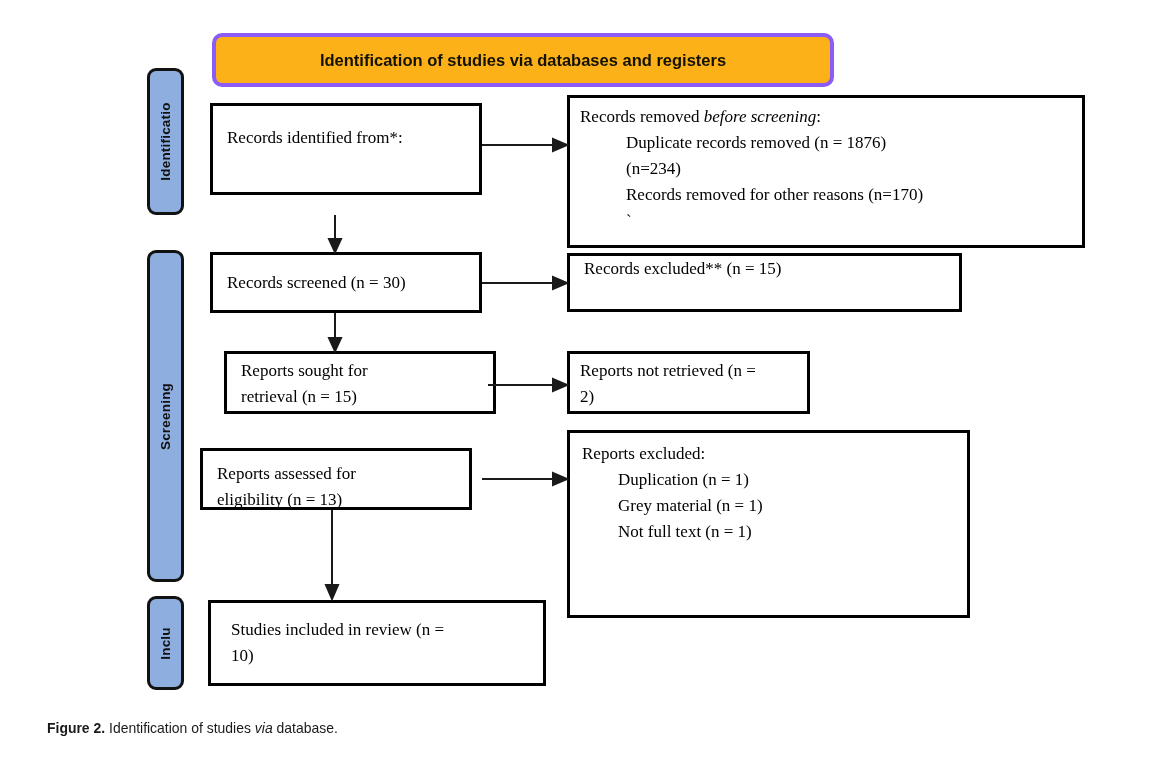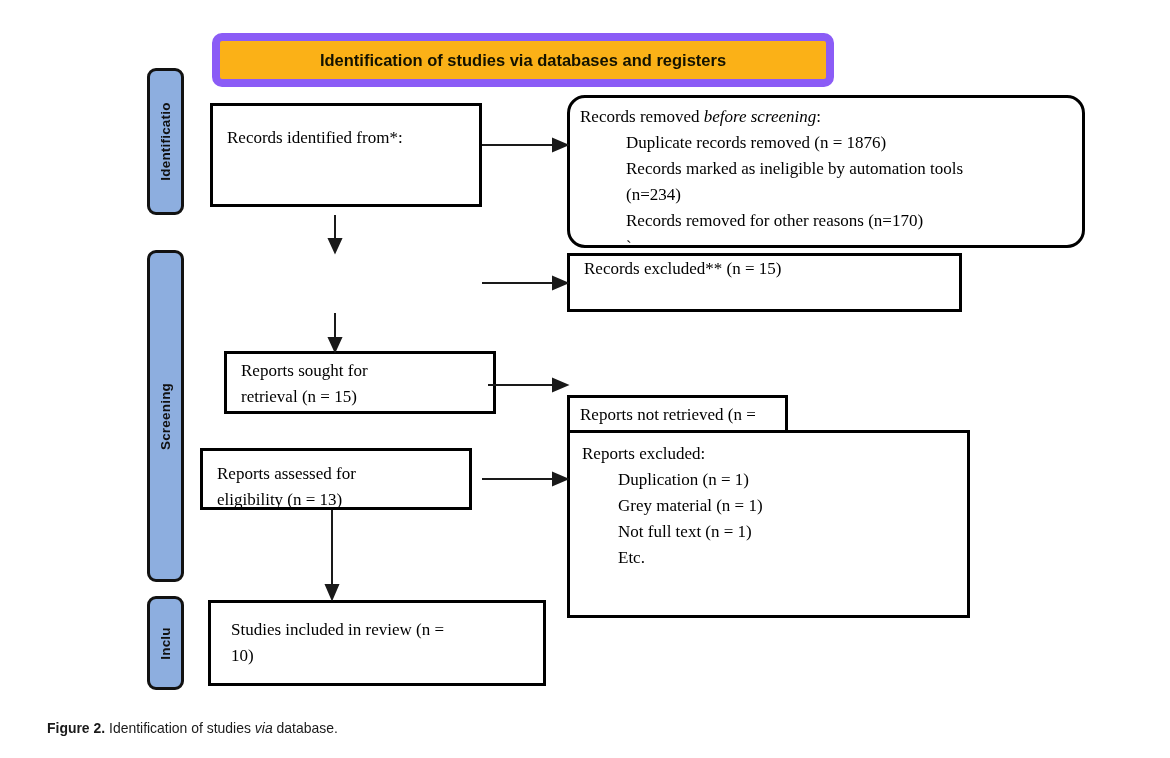--- a/index.html
+++ b/index.html
@@ -11,21 +11,21 @@
     font-family: "Liberation Serif", serif;
     color: #000000;
     overflow: hidden;
   }
   .abs { position: absolute; box-sizing: border-box; }
 
   
   .banner {
     left: 212px; top: 33px; width: 622px; height: 54px;
     background: #FBB117;
-    border: 8px solid #8b5cf6;
+    border: 4px solid #8b5cf6;
     border-radius: 10px;
     display: flex; align-items: center; justify-content: center;
     font-family: "Liberation Sans", sans-serif;
     font-weight: bold; font-size: 16.5px; color: #131200;
     text-align: center;
   }
 
   
   .stage {
     left: 147px; width: 37px;
@@ -49,30 +49,30 @@
   
   .fbox {
     background: #ffffff;
     border: 3px solid #000000;
     font-size: 17px;
     line-height: 26px;
     overflow: hidden;
   }
   .fbox .pad { padding: 0 8px 0 14px; }
   .indent { padding-left: 46px; }
-  .box-a { left: 210px; top: 103px; width: 272px; height: 104px; }
+  .box-a { left: 210px; top: 103px; width: 272px; height: 92px; }
   .box-a .pad { padding-top: 19px; }
-  .box-b { left: 567px; top: 95px;  width: 518px; height: 153px; border-radius: 18px; }
+  .box-b { left: 567px; top: 95px;  width: 518px; height: 153px; }
   .box-b .pad { padding-top: 6px; padding-left: 10px; }
   .box-c { left: 210px; top: 252px; width: 272px; height: 61px; display: flex; align-items: center; }
   .box-d { left: 567px; top: 253px; width: 395px; height: 59px; display: flex; }
   .box-d .pad, .box-c .pad { padding-top: 0; }
   .box-e { left: 224px; top: 351px; width: 272px; height: 63px; }
   .box-e .pad { padding-top: 4px; }
-  .box-f { left: 567px; top: 351px; width: 221px; height: 63px; margin-top: 44px; }
+  .box-f { left: 567px; top: 351px; width: 243px; height: 63px; }
   .box-f .pad { padding-top: 4px; padding-left: 10px; }
   .box-g { left: 200px; top: 448px; width: 272px; height: 62px; }
   .box-g .pad { padding-top: 10px; }
   .box-h { left: 567px; top: 430px; width: 403px; height: 188px; }
   .box-h .pad { padding-top: 8px; padding-left: 12px; }
   .box-h .indent { padding-left: 36px; }
   .box-i { left: 208px; top: 600px; width: 338px; height: 86px; }
   .box-i .pad { padding-top: 14px; padding-left: 20px; }
 
   .italic { font-style: italic; }
@@ -113,27 +113,29 @@
   <div class="abs fbox box-a">
     <div class="pad">
       <div>Records identified from*:</div>
     </div>
   </div>
 
   <div class="abs fbox box-b">
     <div class="pad">
       <div><span>Records removed </span><span class="italic">before screening</span><span>:</span></div>
       <div class="indent">Duplicate records removed (n = 1876)</div>
-      <div class="indent">Records marked as ineligible by automation tools</div>
       <div class="indent">(n=234)</div>
       <div class="indent">Records removed for other reasons (n=170)</div>
       <div class="indent">`</div>
     </div>
   </div>
 
+  <div class="abs fbox box-c">
+    <div class="pad">Records screened (n = 30)</div>
+  </div>
 
   <div class="abs fbox box-d">
     <div class="pad">Records excluded** (n = 15)</div>
   </div>
 
   <div class="abs fbox box-e">
     <div class="pad">
       <div>Reports sought for</div>
       <div>retrieval (n = 15)</div>
     </div>
@@ -152,21 +154,20 @@
       <div>eligibility (n = 13)</div>
     </div>
   </div>
 
   <div class="abs fbox box-h">
     <div class="pad">
       <div>Reports excluded:</div>
       <div class="indent">Duplication (n = 1)</div>
       <div class="indent">Grey material (n = 1)</div>
       <div class="indent">Not full text (n = 1)</div>
-      <div class="indent">Etc.</div>
     </div>
   </div>
 
   <div class="abs fbox box-i">
     <div class="pad">
       <div>Studies included in review (n =</div>
       <div>10)</div>
     </div>
   </div>
 

